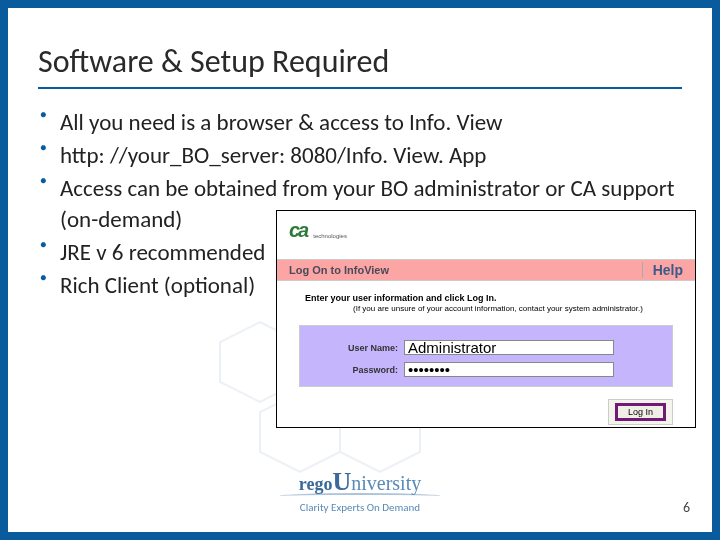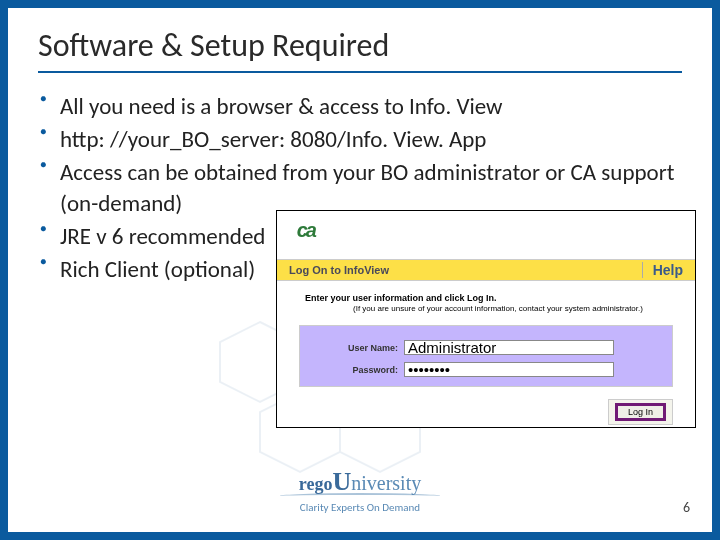--- a/index.html
+++ b/index.html
@@ -28,20 +28,21 @@
     width: 400px;
     height: 220px;
     opacity: 0.1;
     pointer-events: none;
   }
   .title {
     font-size: 32px;
     color: #2a2a2a;
     font-weight: 400;
     margin-bottom: 6px;
+    margin-top: 16px;
   }
   .rule {
     height: 2px;
     background: #0a5a9e;
     margin-bottom: 18px;
   }
   .content {
     position: relative;
     z-index: 2;
   }
@@ -76,41 +77,40 @@
     font-size: 10px;
     color: #000;
   }
   .ca-logo {
     position: absolute;
     top: 8px;
     left: 12px;
     display: flex;
     align-items: center;
     gap: 6px;
-    flex-direction: column;
   }
   .ca-mark {
     font-size: 20px;
     font-weight: bold;
     color: #2e7a3a;
     font-style: italic;
     letter-spacing: -2px;
   }
   .ca-sub {
     font-size: 6px;
     color: #555;
     margin-top: 10px;
   }
   .info-bar {
     position: absolute;
     top: 48px;
     left: 0;
     right: 0;
     height: 22px;
-    background: #fde047;
+    background: #fca5a5;
     border-top: 1px solid #ccc;
     border-bottom: 1px solid #ccc;
     display: flex;
     align-items: center;
     justify-content: space-between;
     padding: 0 12px;
   }
   .info-bar .label {
     font-size: 11px;
     font-weight: bold;

